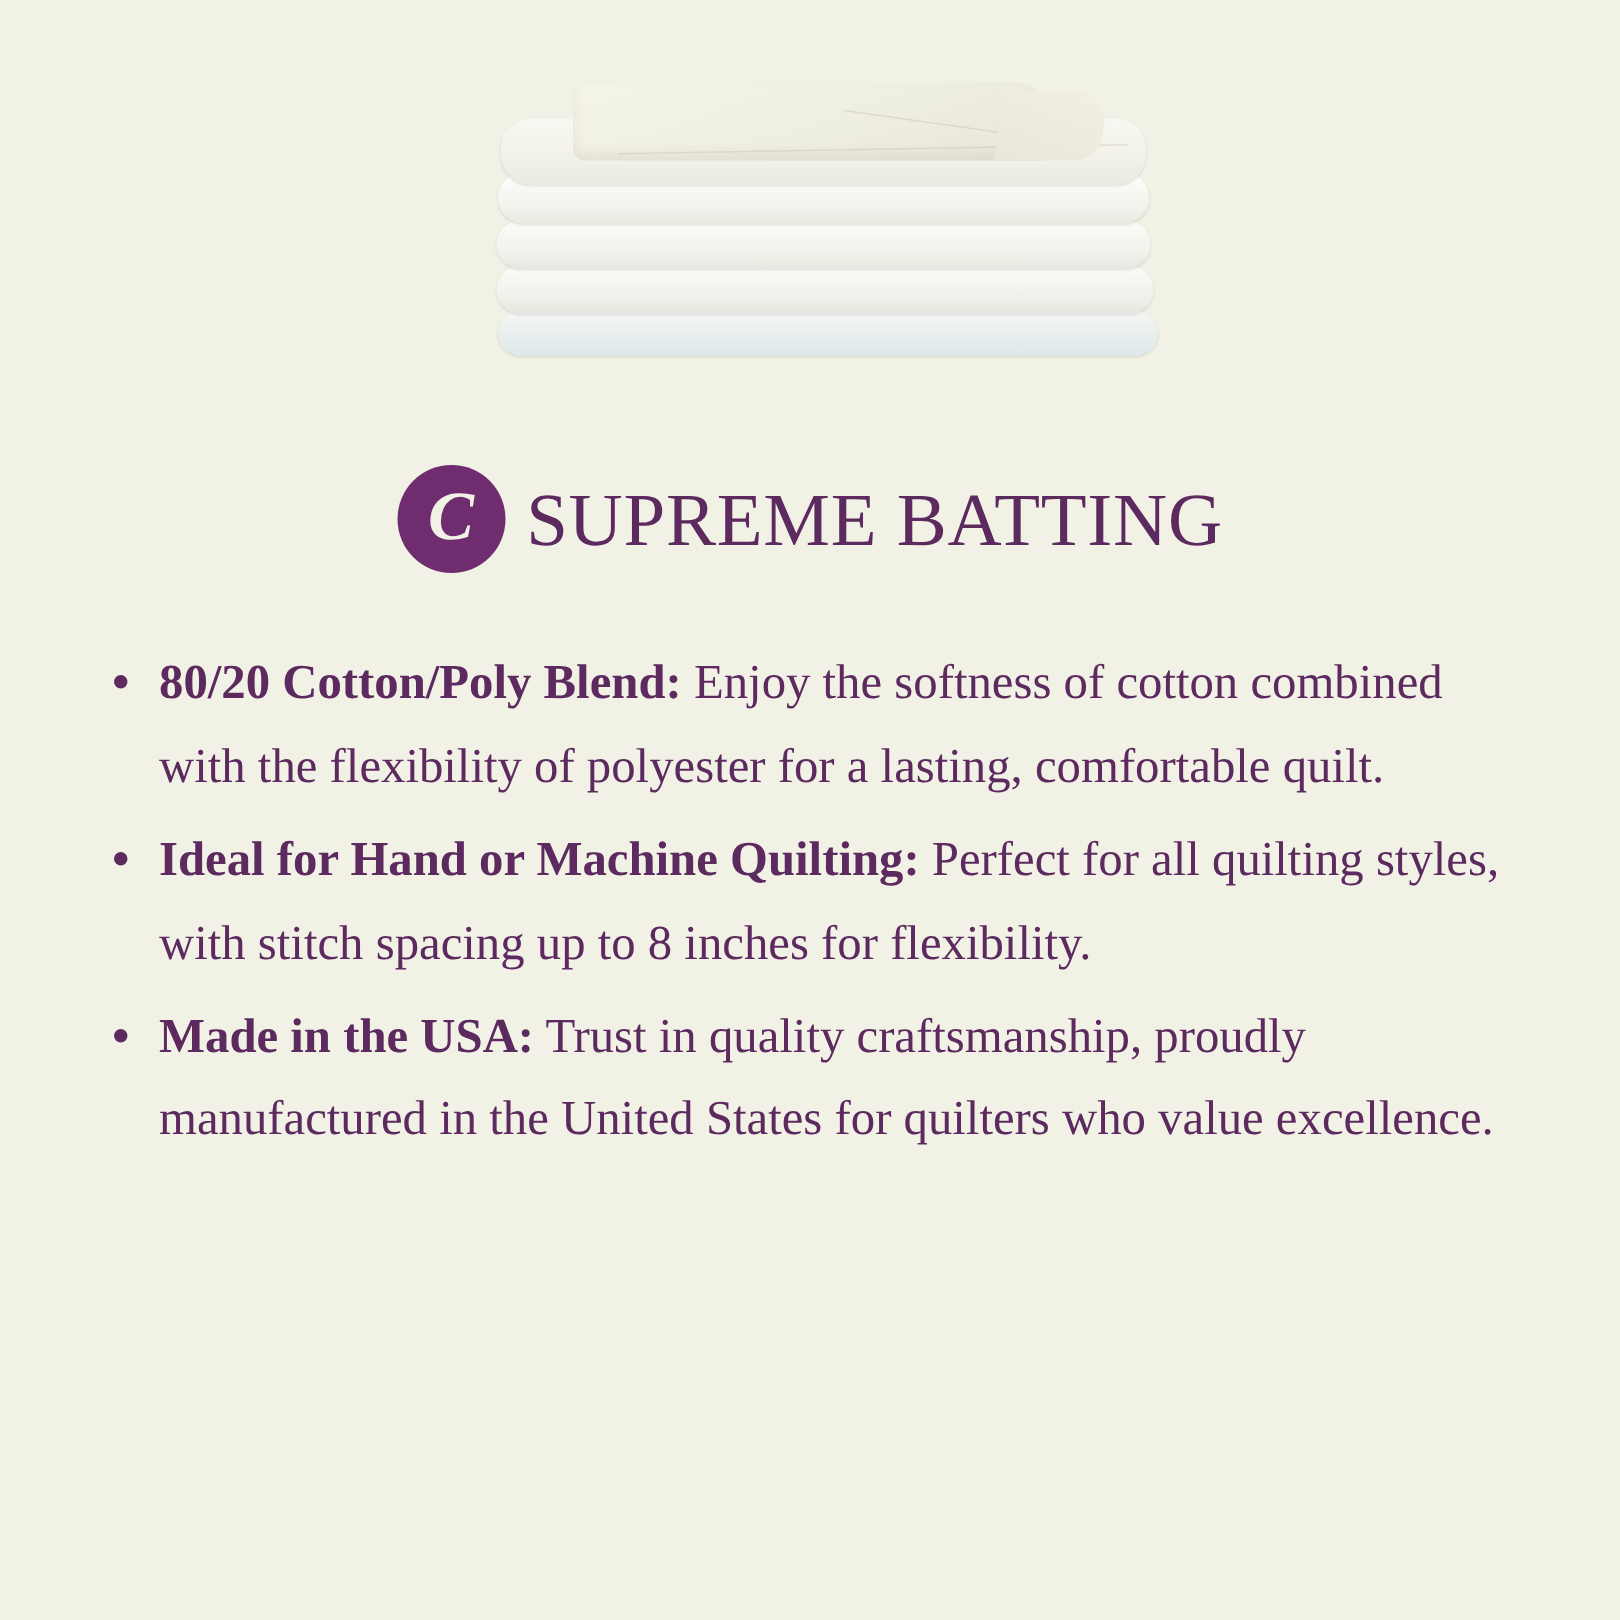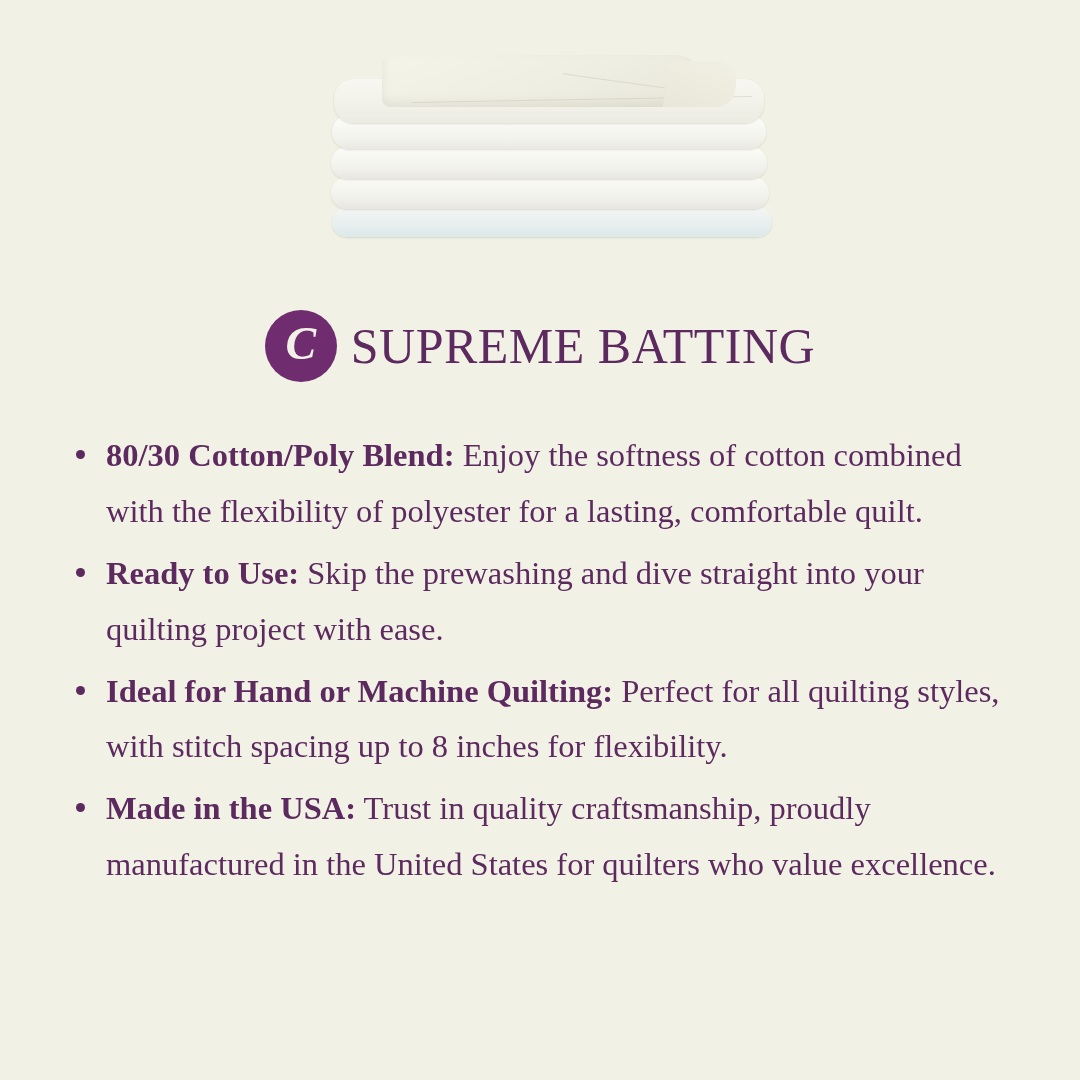--- a/index.html
+++ b/index.html
@@ -196,24 +196,21 @@
 
   <div class="title-row">
     <div class="brand-mark">
       <span>C</span>
     </div>
     <div class="title-text">SUPREME BATTING</div>
   </div>
 
   <ul class="features">
     <li class="feature-item">
-      <span class="feature-head">80/30 Cotton/Poly Blend:</span><span class="feature-body"> Enjoy the softness of cotton combined with the flexibility of polyester for a lasting, comfortable quilt.</span>
-    </li>
-    <li class="feature-item">
-      <span class="feature-head">Ready to Use:</span><span class="feature-body"> Skip the prewashing and dive straight into your quilting project with ease.</span>
+      <span class="feature-head">80/20 Cotton/Poly Blend:</span><span class="feature-body"> Enjoy the softness of cotton combined with the flexibility of polyester for a lasting, comfortable quilt.</span>
     </li>
     <li class="feature-item">
       <span class="feature-head">Ideal for Hand or Machine Quilting:</span><span class="feature-body"> Perfect for all quilting styles, with stitch spacing up to 8 inches for flexibility.</span>
     </li>
     <li class="feature-item">
       <span class="feature-head">Made in the USA:</span><span class="feature-body"> Trust in quality craftsmanship, proudly manufactured in the United States for quilters who value excellence.</span>
     </li>
   </ul>
 
 </div>

